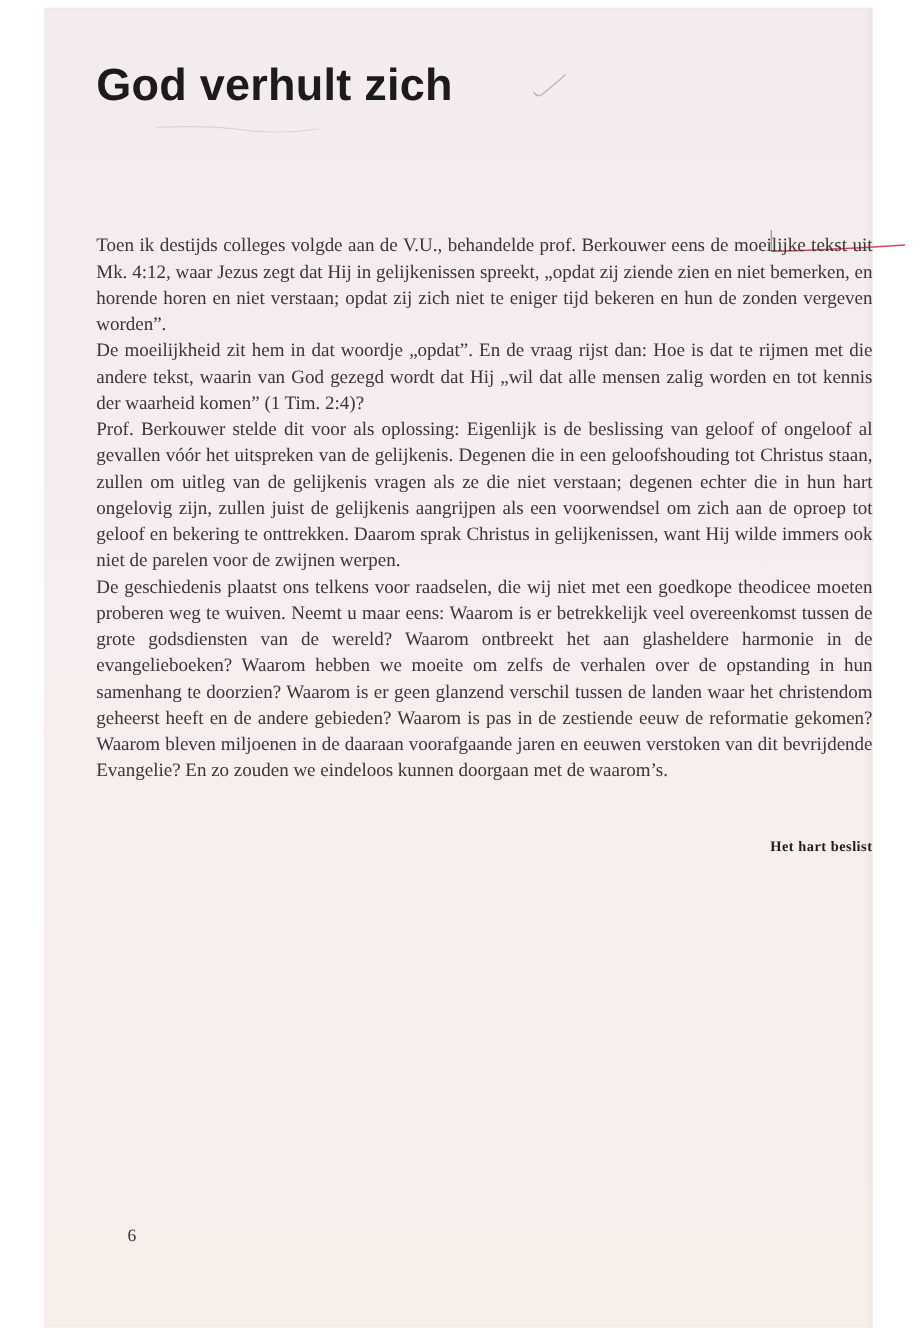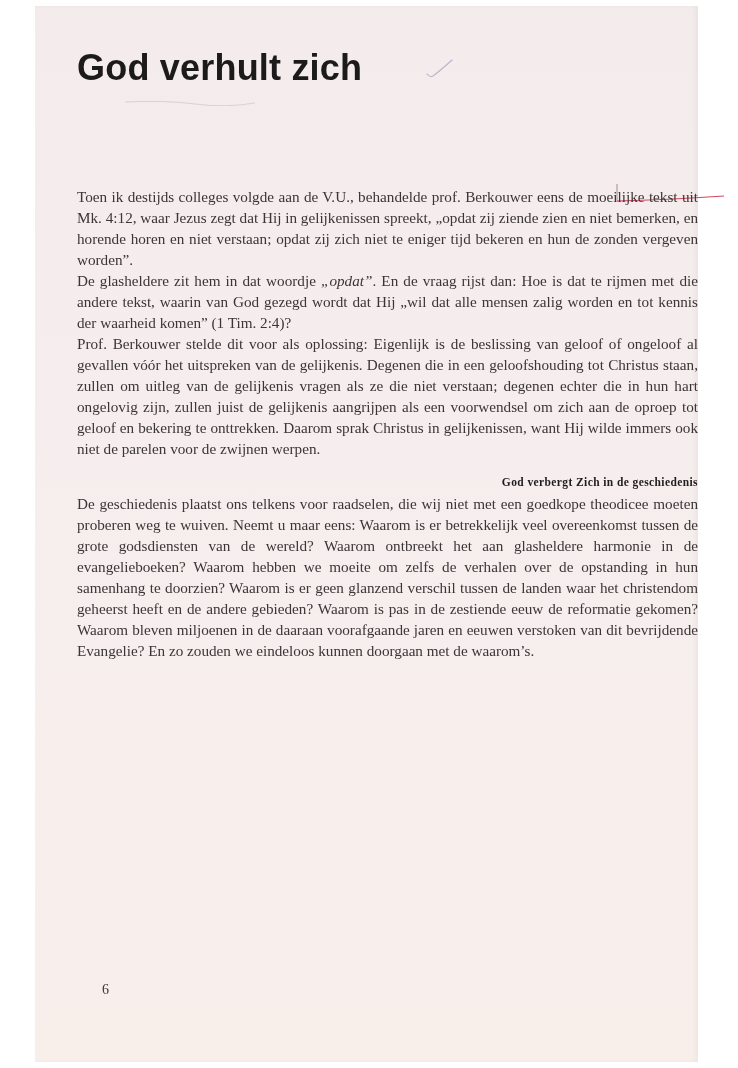--- a/index.html
+++ b/index.html
@@ -70,21 +70,21 @@
       font-family: "Liberation Serif", serif;
       font-weight: bold;
       font-size: 11.5px;
       letter-spacing: 0.4px;
       color: #1f1c1d;
       line-height: 18px;
     }
     .section-heading.second {
       margin-top: 42px;
     }
-    .italic { font-style: italic; }
+    .italic { }
     .red-mark {
       position: absolute;
       left: 581px;
       top: 178px;
       width: 110px;
       height: 30px;
       pointer-events: none;
     }
     .page-number {
       position: absolute;
@@ -112,25 +112,25 @@
 
   <svg class="red-mark" viewBox="0 0 110 30">
     <path d="M1 0 L1 17" fill="none" stroke="#9a7f86" stroke-width="0.9"></path>
     <path d="M1 17 Q50 16 108 12" fill="none" stroke="#d2475f" stroke-width="1.1"></path>
   </svg>
 
   <div class="body-text">
 
     <p>Toen ik destijds colleges volgde aan de V.U., behandelde prof. Berkouwer eens de moeilijke tekst uit Mk. 4:12, waar Jezus zegt dat Hij in gelijkenissen spreekt, „opdat zij ziende zien en niet bemerken, en horende horen en niet verstaan; opdat zij zich niet te eniger tijd bekeren en hun de zonden vergeven worden”.</p>
 
-    <p><span>De glasheldere zit hem in dat woordje </span><span class="italic">„opdat”</span><span>. En de vraag rijst dan: Hoe is dat te rijmen met die andere tekst, waarin van God gezegd wordt dat Hij „wil dat alle mensen zalig worden en tot kennis der waarheid komen” (1 Tim. 2:4)?</span></p>
+    <p><span>De moeilijkheid zit hem in dat woordje </span><span class="italic">„opdat”</span><span>. En de vraag rijst dan: Hoe is dat te rijmen met die andere tekst, waarin van God gezegd wordt dat Hij „wil dat alle mensen zalig worden en tot kennis der waarheid komen” (1 Tim. 2:4)?</span></p>
 
     <p>Prof. Berkouwer stelde dit voor als oplossing: Eigenlijk is de beslissing van geloof of ongeloof al gevallen vóór het uitspreken van de gelijkenis. Degenen die in een geloofshouding tot Christus staan, zullen om uitleg van de gelijkenis vragen als ze die niet verstaan; degenen echter die in hun hart ongelovig zijn, zullen juist de gelijkenis aangrijpen als een voorwendsel om zich aan de oproep tot geloof en bekering te onttrekken. Daarom sprak Christus in gelijkenissen, want Hij wilde immers ook niet de parelen voor de zwijnen werpen.</p>
 
-    <div class="section-heading">God verbergt Zich in de geschiedenis</div>
 
     <p>De geschiedenis plaatst ons telkens voor raadselen, die wij niet met een goedkope theodicee moeten proberen weg te wuiven. Neemt u maar eens: Waarom is er betrekkelijk veel overeenkomst tussen de grote godsdiensten van de wereld? Waarom ontbreekt het aan glasheldere harmonie in de evangelieboeken? Waarom hebben we moeite om zelfs de verhalen over de opstanding in hun samenhang te doorzien? Waarom is er geen glanzend verschil tussen de landen waar het christendom geheerst heeft en de andere gebieden? Waarom is pas in de zestiende eeuw de reformatie gekomen? Waarom bleven miljoenen in de daaraan voorafgaande jaren en eeuwen verstoken van dit bevrijdende Evangelie? En zo zouden we eindeloos kunnen doorgaan met de waarom’s.</p>
 
+    <div class="section-heading second">Het hart beslist</div>
 
   </div>
 
   <div class="page-number">6</div>
 </div>
 
 </body></html>

